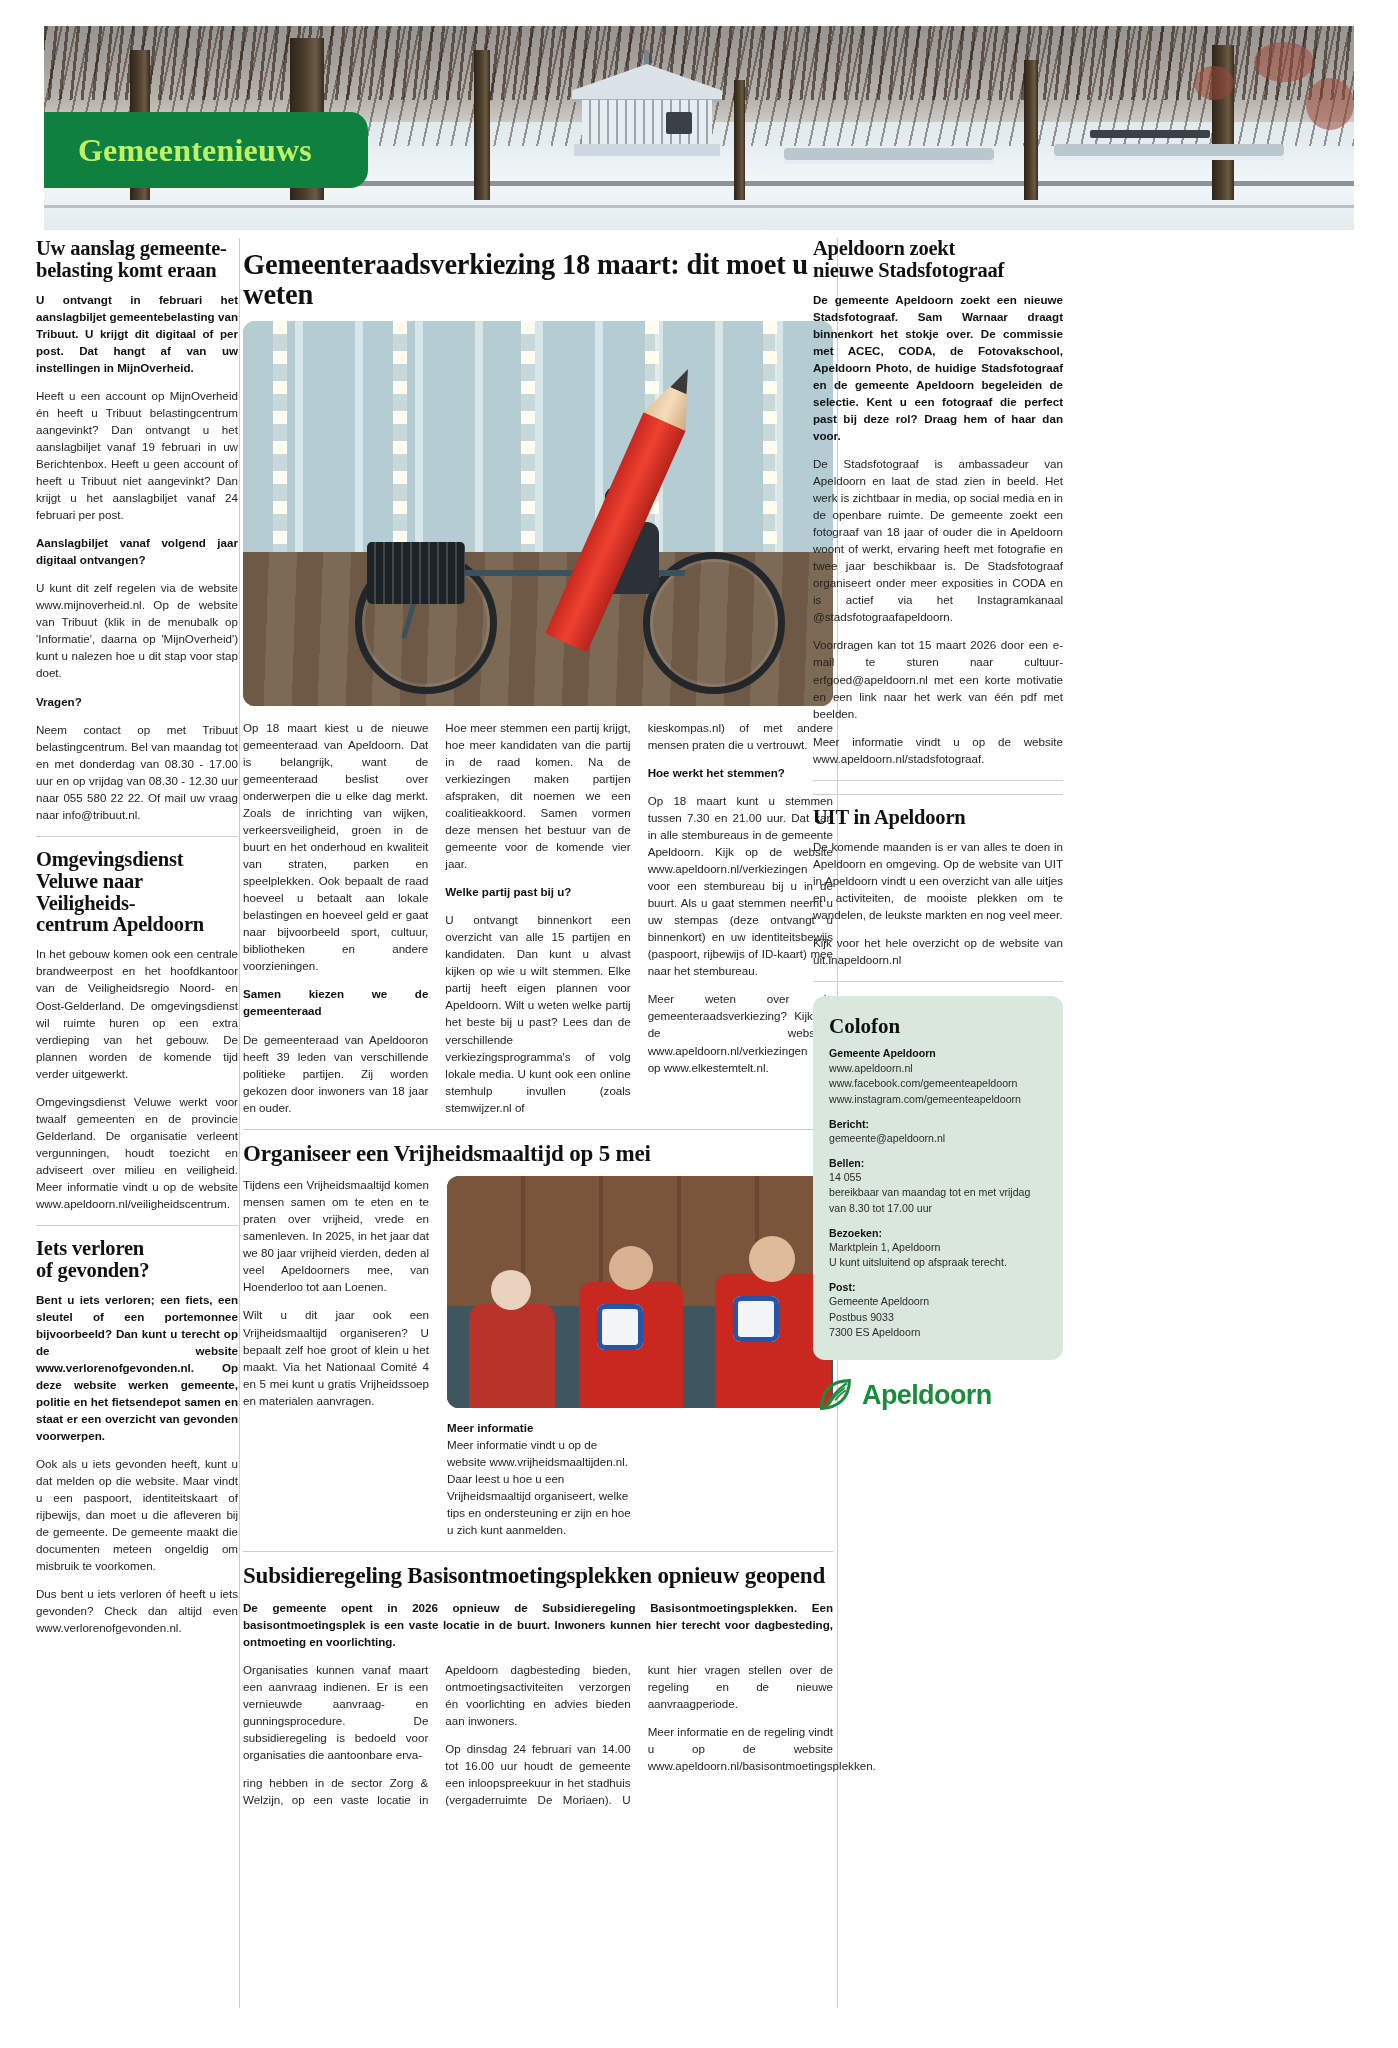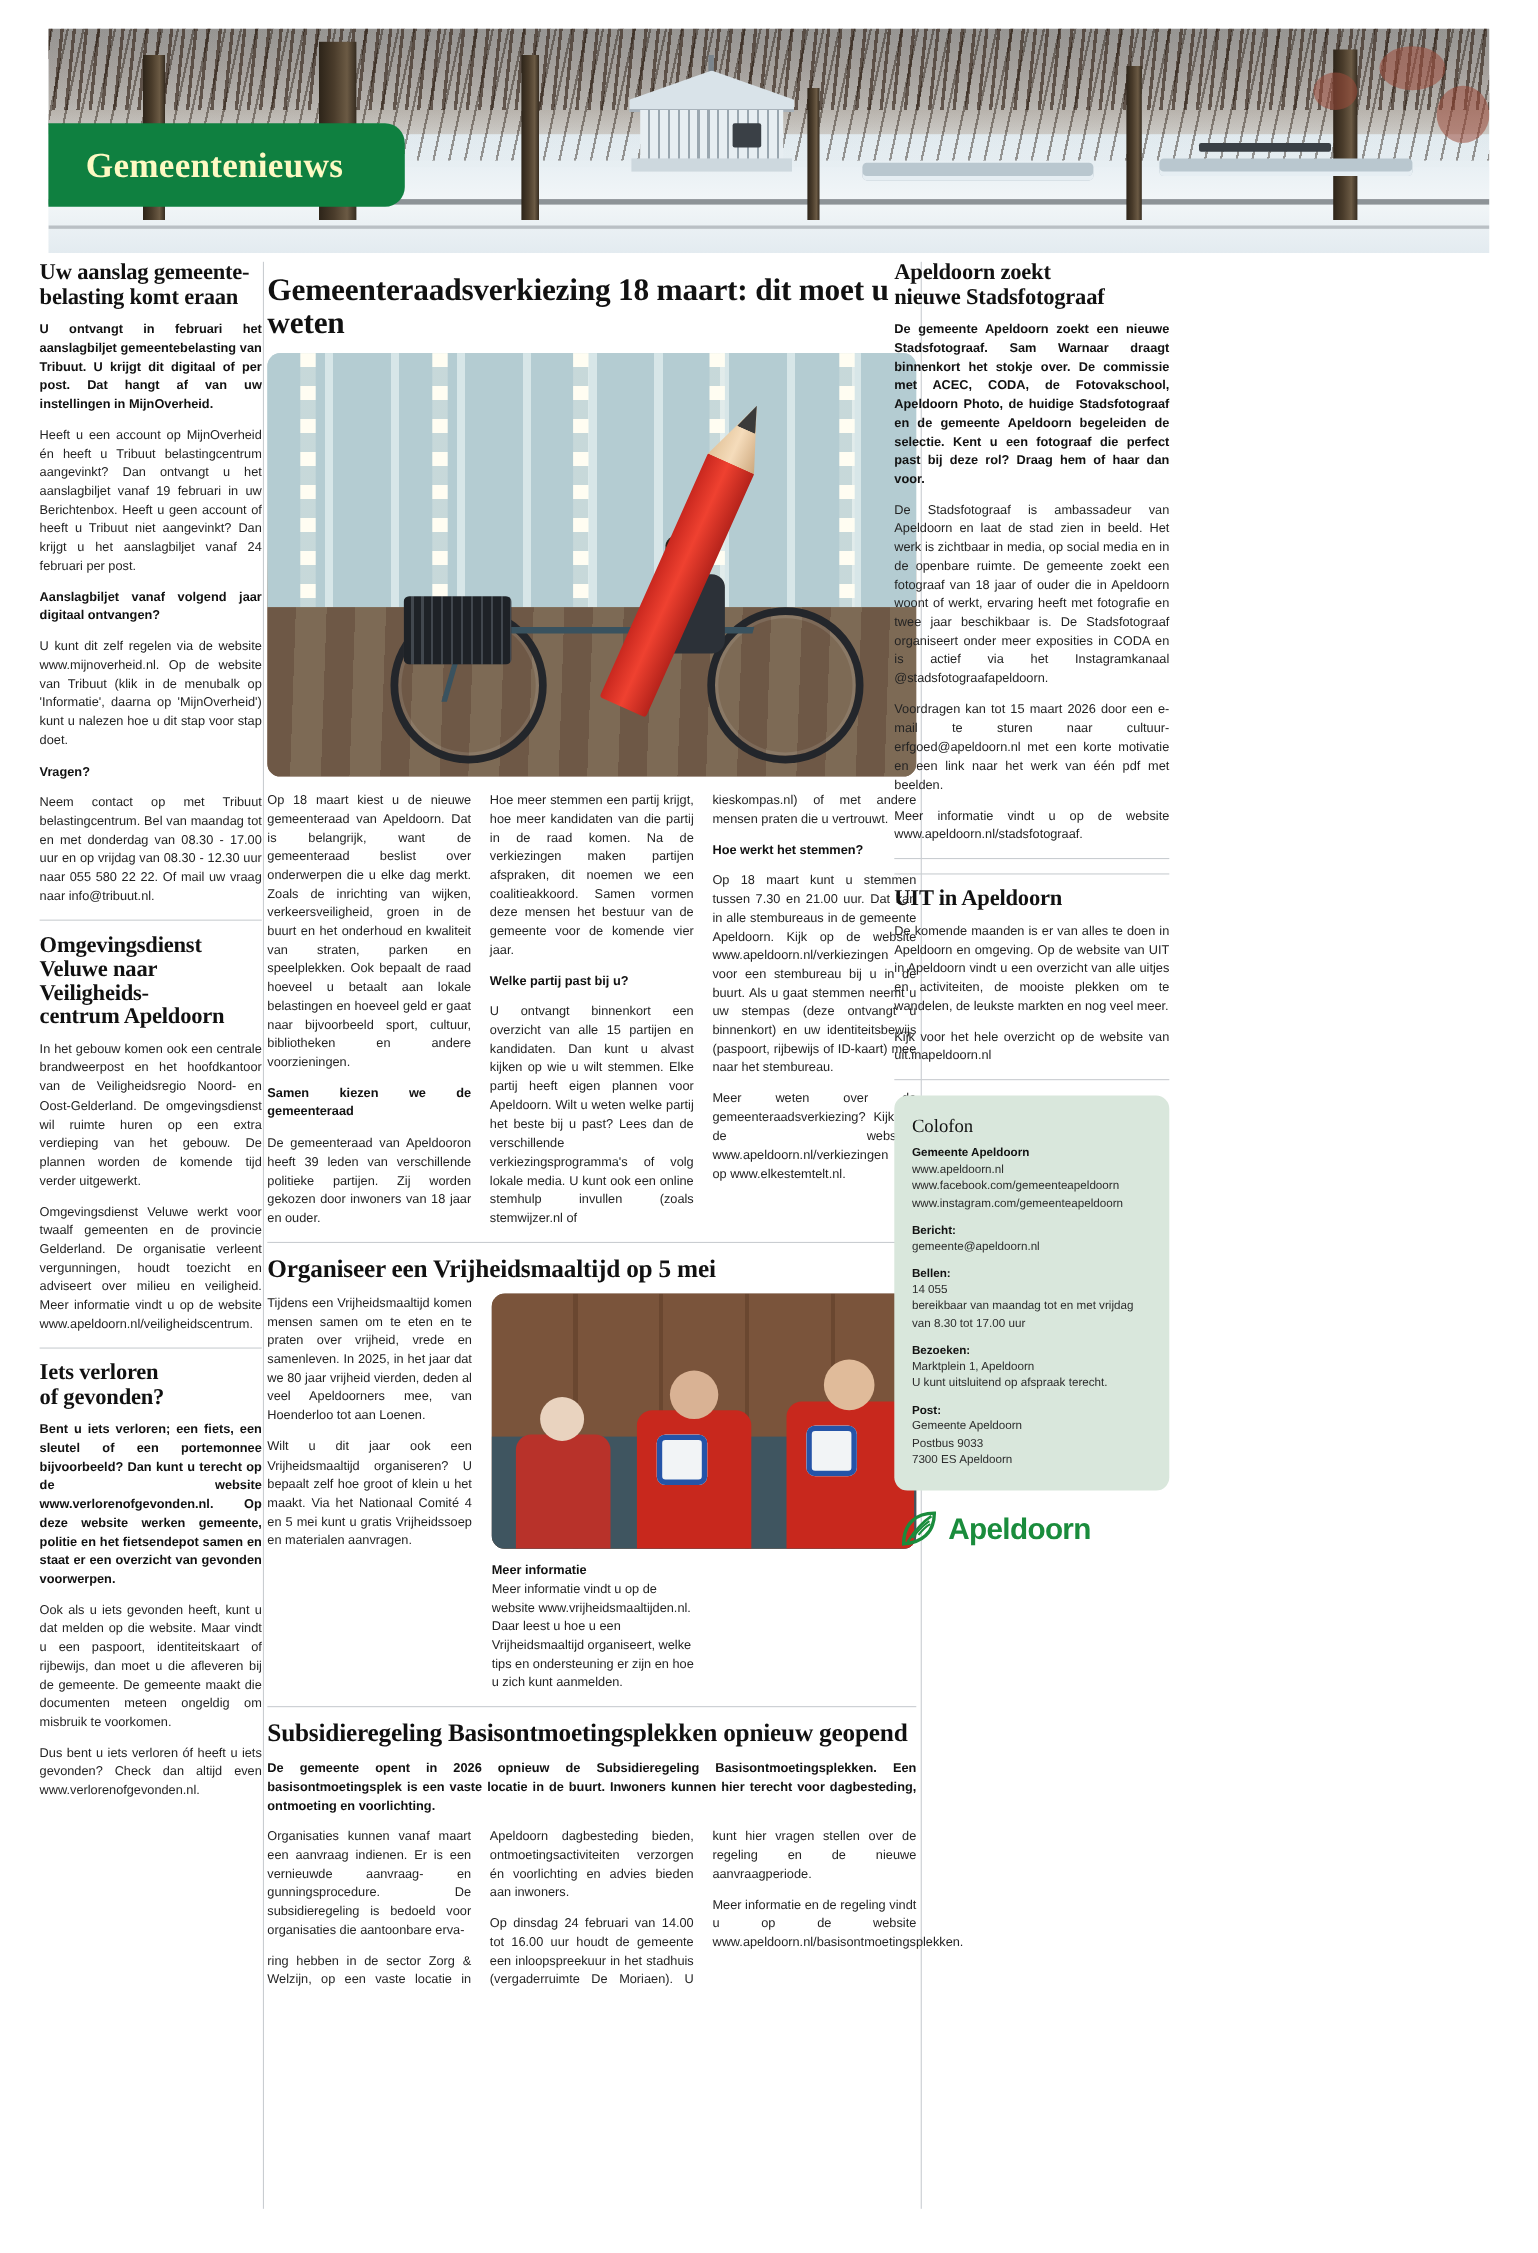--- a/index.html
+++ b/index.html
@@ -44,21 +44,21 @@
   .hedge{position:absolute;height:16px;background:#b9c7cf;border-radius:4px;
     box-shadow:0 -4px 0 rgba(235,242,246,.9) inset;}
   .mh-bridge{position:absolute;left:78px;bottom:52px;width:150px;height:52px;}
   .mh-bridge-rail{position:absolute;left:0;top:0;width:150px;height:4px;background:#5d666d;border-radius:2px;}
   .mh-bridge-posts{position:absolute;left:0;top:2px;width:150px;height:34px;
     background:repeating-linear-gradient(90deg,#5d666d 0,#5d666d 2px,transparent 2px,transparent 12px);}
 
   
   .mh-tab{position:absolute;left:44px;top:112px;width:324px;height:76px;background:#0f8040;
     border-radius:0 18px 18px 0;display:flex;align-items:center;}
-  .mh-tab span{font-family:"Liberation Serif", serif;font-weight:700;color:#fef9c3;
+  .mh-tab span{font-family:"Liberation Serif", serif;font-weight:700;color:#bef264;
     font-size:32px;letter-spacing:.2px;padding-left:34px;}
 
   
   .content{position:absolute;left:36px;top:238px;width:1326px;}
   .rule-v{position:absolute;width:1px;background:#c9cdd1;}
 
   .col-a{position:absolute;left:0;top:0;width:202px;}
   .col-mid{position:absolute;left:207px;top:0;width:590px;}
   .col-c{position:absolute;left:777px;top:0;width:520px;}
 
@@ -115,21 +115,21 @@
   .kitchen{position:absolute;inset:0;
     background:repeating-linear-gradient(90deg,#7a543b 0,#7a543b 74px,#6a4730 74px,#6a4730 78px);}
   .kitchen-low{position:absolute;left:0;right:0;bottom:0;height:44%;background:#3f5560;}
   .p-person{position:absolute;bottom:0;border-radius:14px 14px 0 0;background:#c8281d;}
   .p-head{position:absolute;border-radius:50%;}
   .mug{position:absolute;width:46px;height:46px;border-radius:8px;background:#f2f4f6;
     box-shadow:inset 0 0 0 5px #2554a8;}
 
   
   .colofon{background:#d9e7dc;border-radius:12px;padding:18px 16px 20px;margin-top:14px;}
-  .colofon h3{font-family:"Liberation Serif", serif;font-weight:400;font-size:17px;margin:0 0 7px;color:#111;}
+  .colofon h3{font-family:"Liberation Serif", serif;font-weight:700;font-size:21px;margin:0 0 7px;color:#111;}
   .colofon .lbl{font-weight:700;font-size:10.6px;margin:11px 0 1px;color:#111;}
   .colofon .val{font-size:10.6px;line-height:1.44;color:#2c2c2c;}
 
   .logo{display:flex;align-items:center;gap:9px;margin-top:17px;padding-left:4px;}
   .logo-mark{width:36px;height:36px;flex:0 0 36px;}
   .logo-text{font-family:"Liberation Sans", sans-serif;font-weight:700;font-size:27px;color:#1a8c3c;letter-spacing:-.6px;}
 
   .figcap{font-size:11.6px;line-height:1.47;color:#232323;}
   .cap-b{font-weight:700;color:#111;display:block;}
 </style>

